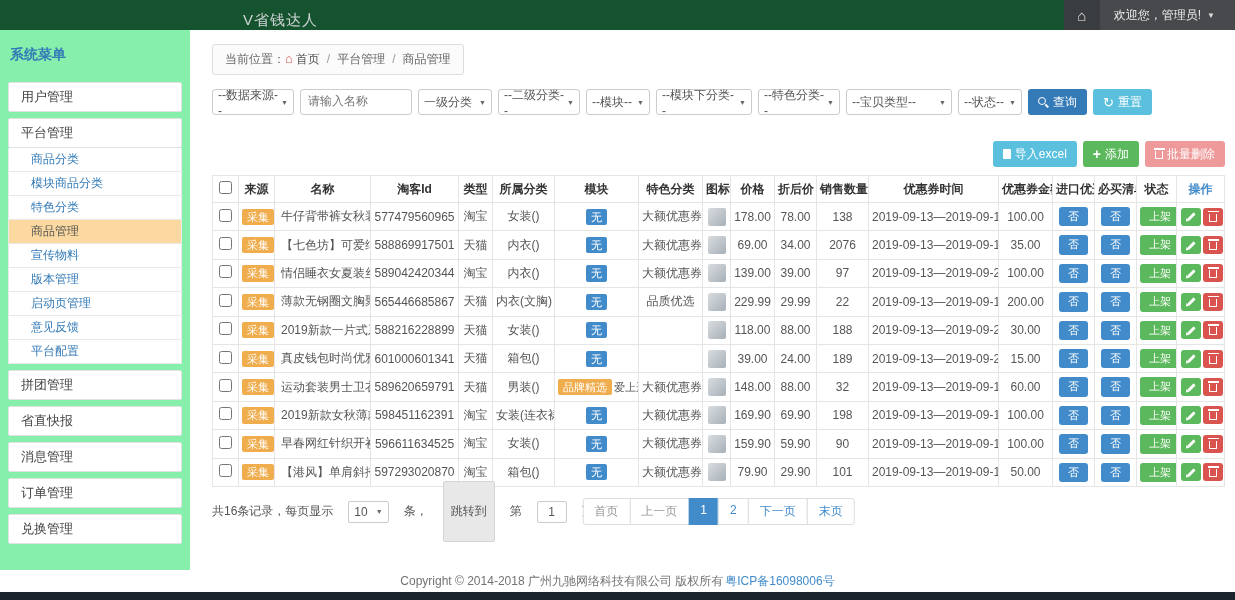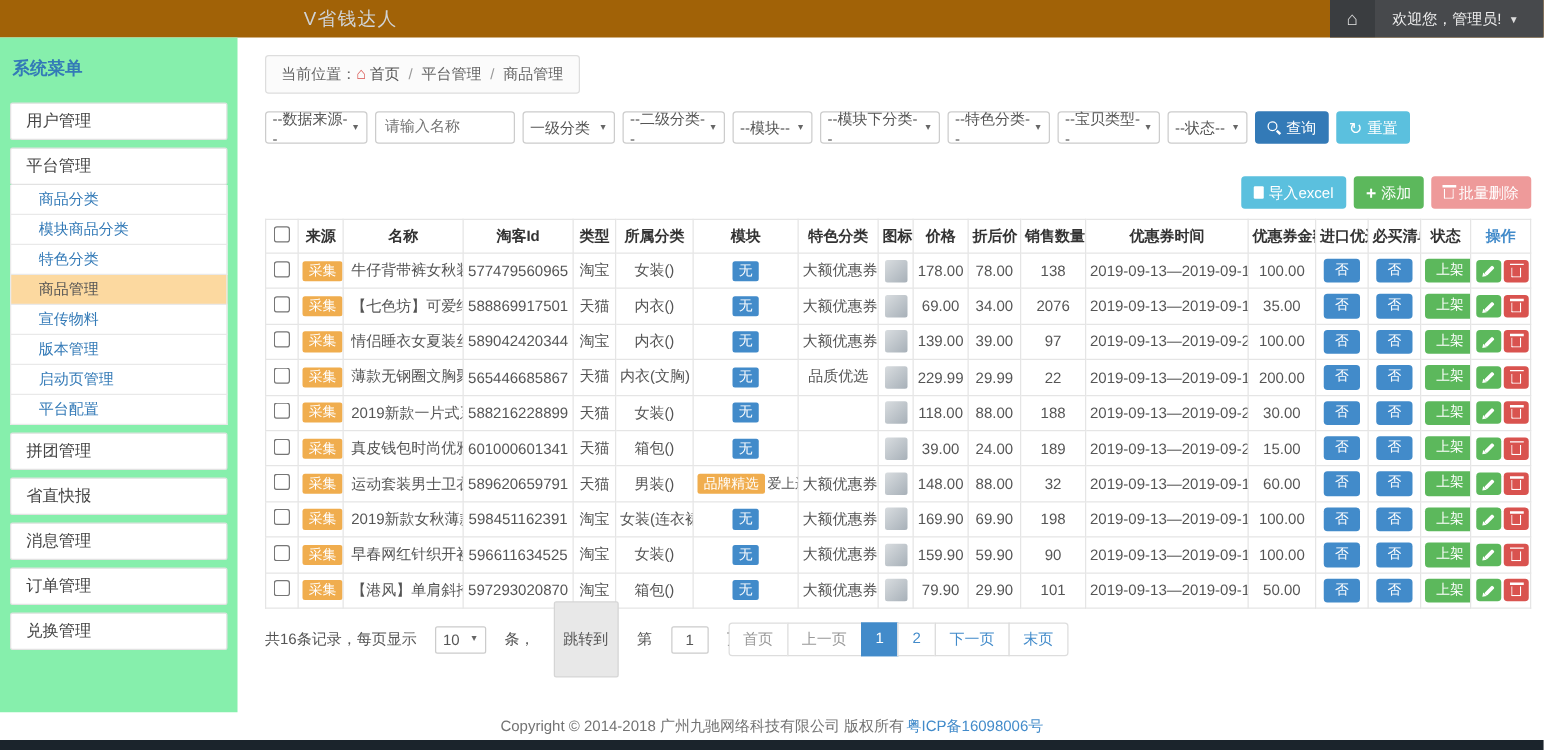--- a/index.html
+++ b/index.html
@@ -1,20 +1,20 @@
 <!DOCTYPE html>
 <html><head>
 <meta charset="utf-8">
 <style>
 *{margin:0;padding:0;box-sizing:border-box}
 html,body{width:1235px;height:600px}
 body{font-family:"Liberation Sans","DejaVu Sans",sans-serif;font-size:12px;color:#333;background:#fff;position:relative;overflow:hidden}
 
 
-.topbar{height:30px;background:#a16207;display:flex;align-items:center}
+.topbar{height:30px;background:#14532d;display:flex;align-items:flex-end}
 .topbar-title{color:#d0d3d6;font-size:15px;margin-left:243px;letter-spacing:1px}
 .topbar-right{margin-left:auto;display:flex;align-items:stretch;height:100%}
 .home-btn{width:36px;background:#3a3d40;color:#e2e2e2;display:flex;align-items:center;justify-content:center;font-size:15px;cursor:pointer}
 .welcome{color:#eee;padding:0 20px 0 14px;font-size:12px;background:#47494c;display:flex;align-items:center;gap:6px;cursor:pointer}
 .caret-sm{font-size:8px;color:#ddd}
 
 
 .layout{display:flex;height:540px;align-items:stretch}
 .sidebar{width:190px;background:#86efac;padding:10px 8px;overflow:hidden;flex-shrink:0}
 .sidebar-title{color:#337ab7;font-size:14px;font-weight:bold;padding:6px 2px 12px}
@@ -36,21 +36,21 @@
 .flt-select{height:26px;border:1px solid #ccc;border-radius:3px;background:#fff;display:flex;align-items:center;justify-content:space-between;padding:0 5px;color:#555;cursor:pointer;font-size:12px;flex-shrink:0}
 .flt-caret{font-size:7px;color:#666;margin-left:3px}
 .flt-input{height:26px;border:1px solid #ccc;border-radius:3px;padding:0 7px;font-size:12px;color:#555;font-family:Liberation Mono, monospace;flex-shrink:0}
 [data-name="data-source-select"]{width:82px}
 [data-name="name-search-input"]{width:112px}
 [data-name="level1-category-select"]{width:74px}
 [data-name="level2-category-select"]{width:82px}
 [data-name="module-select"]{width:64px}
 [data-name="module-subcategory-select"]{width:96px}
 [data-name="feature-category-select"]{width:82px}
-[data-name="item-type-select"]{width:82px}
+[data-name="item-type-select"]{width:106px}
 [data-name="status-select"]{width:64px}
 .btn{height:26px;border:none;border-radius:3px;color:#fff;font-size:12px;padding:0 10px;display:inline-flex;align-items:center;gap:4px;cursor:pointer;font-family:inherit;flex-shrink:0}
 .btn-primary{background:#337ab7}
 .btn-info{background:#5bc0de}
 .btn-success{background:#5cb85c}
 .btn-danger-soft{background:#ee9a9a}
 .plus-glyph{font-size:14px;font-weight:bold;line-height:1}
 .refresh-glyph{font-size:13px;line-height:1}
 .mag{position:relative;display:inline-block;width:11px;height:11px}
 .mag::before{content:"";position:absolute;left:0;top:0;width:6px;height:6px;border:1.5px solid #fff;border-radius:50%}
@@ -123,20 +123,21 @@
     <nav data-name="sidebar-menu">
         <div class="side-top" data-name="sidebar-group">用户管理</div>
         <div class="side-top" data-name="sidebar-group">平台管理</div>
         <div class="side-sub" data-name="sidebar-item">商品分类</div>
         <div class="side-sub" data-name="sidebar-item">模块商品分类</div>
         <div class="side-sub" data-name="sidebar-item">特色分类</div>
         <div class="side-sub active" data-name="sidebar-item">商品管理</div>
         <div class="side-sub" data-name="sidebar-item">宣传物料</div>
         <div class="side-sub" data-name="sidebar-item">版本管理</div>
         <div class="side-sub" data-name="sidebar-item">启动页管理</div>
+        <div class="side-sub" data-name="sidebar-item">意见反馈</div>
         <div class="side-sub" data-name="sidebar-item">平台配置</div>
         <div class="side-top" data-name="sidebar-group">拼团管理</div>
         <div class="side-top" data-name="sidebar-group">省直快报</div>
         <div class="side-top" data-name="sidebar-group">消息管理</div>
         <div class="side-top" data-name="sidebar-group">订单管理</div>
         <div class="side-top" data-name="sidebar-group">兑换管理</div>
       </nav>
   </aside>
 
   <main class="main" data-name="main-content">

